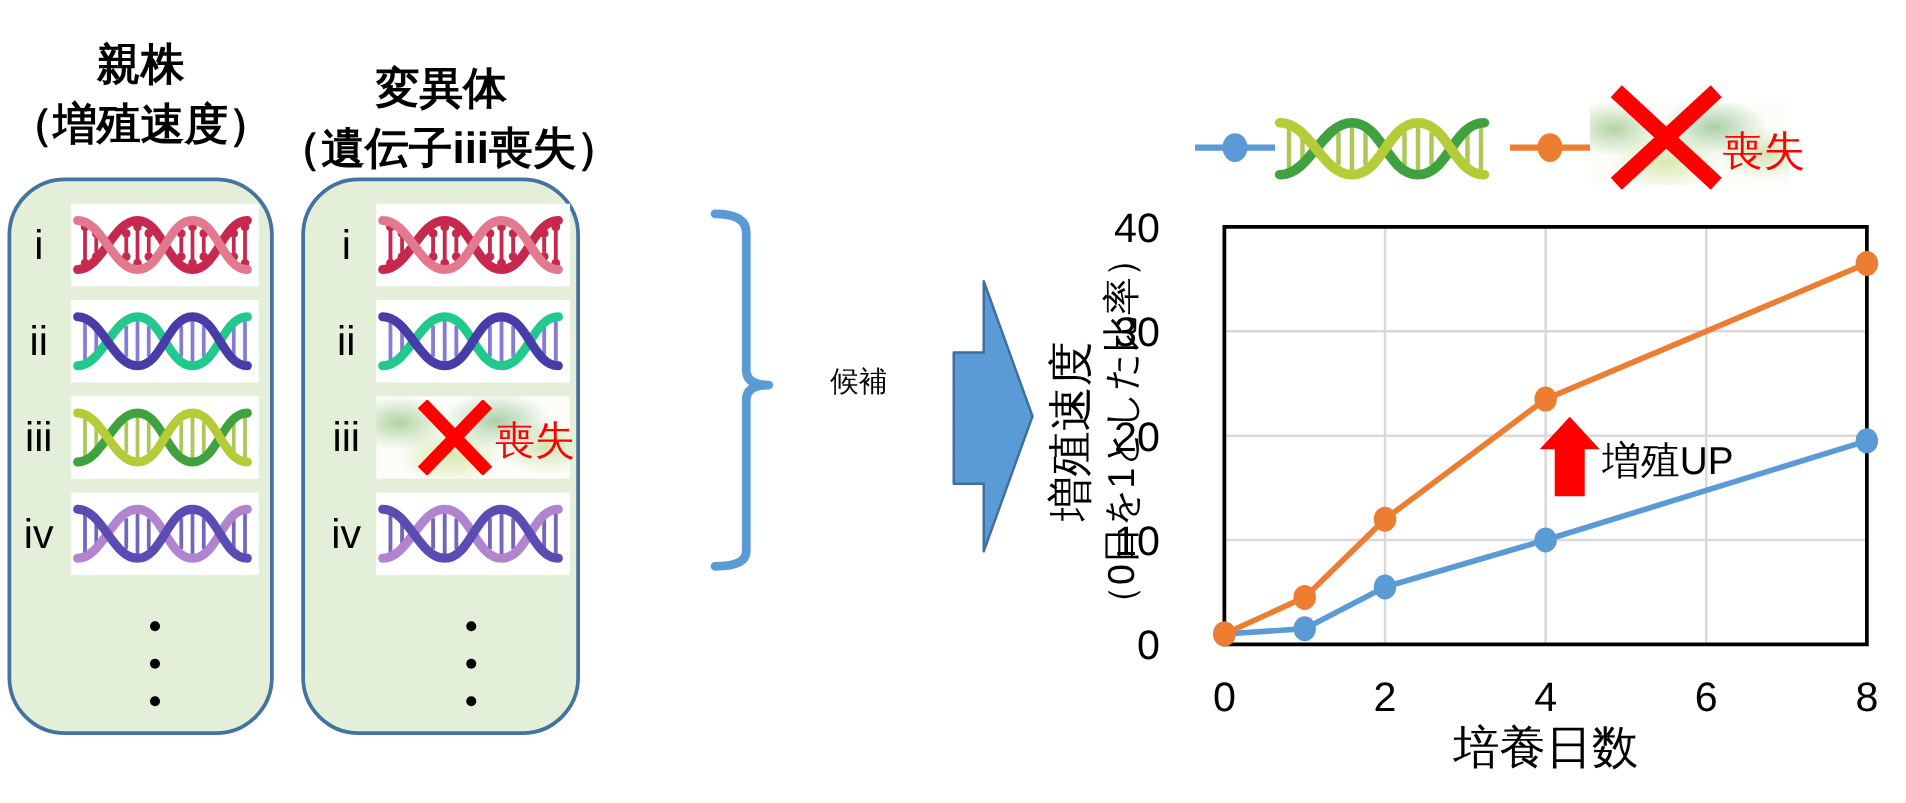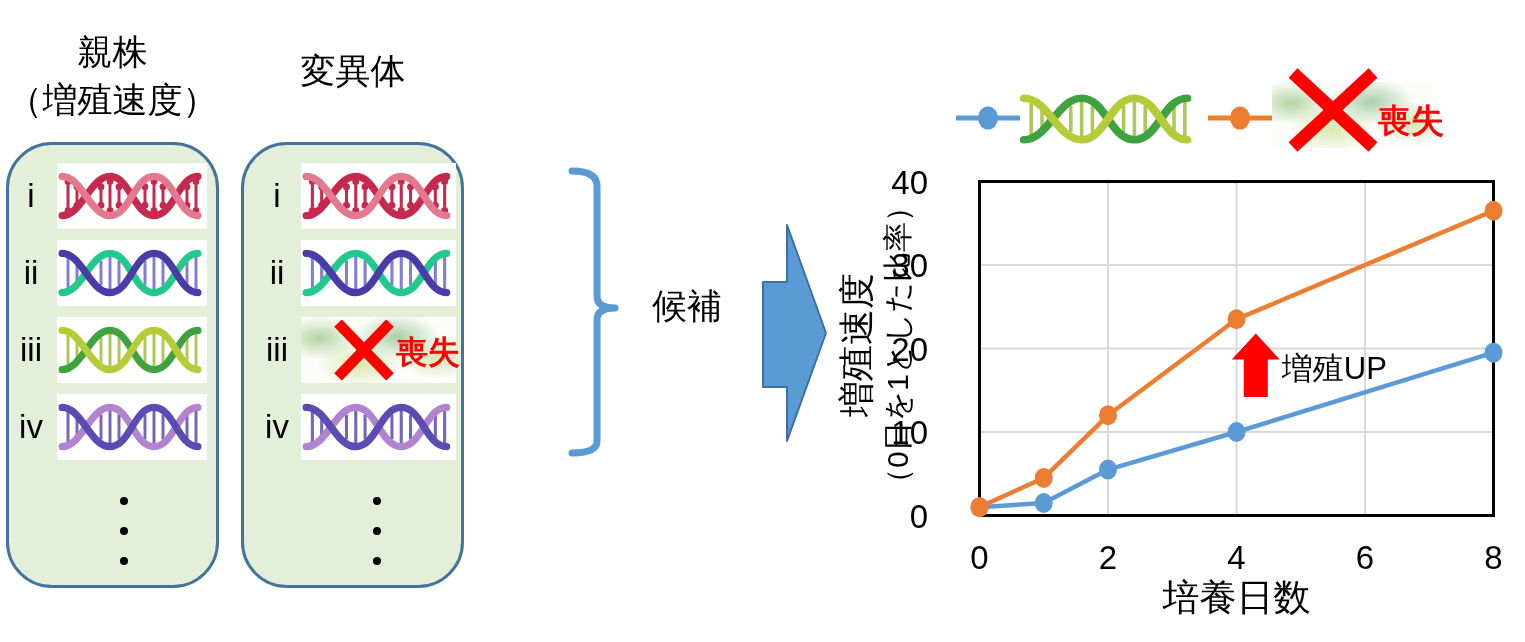--- a/index.html
+++ b/index.html
@@ -1,31 +1,31 @@
 <!DOCTYPE html>
 <html><head>
 <meta charset="utf-8">
 <style>
   html,body{margin:0;padding:0;background:#fff;}
   .figure{position:relative;width:1525px;height:642px;background:#ffffff;
           font-family:"Liberation Sans",sans-serif;color:#000;overflow:hidden;}
   .abs{position:absolute;}
   .panel{position:absolute;background:#e3efd9;border:3px solid #44739e;border-radius:46px;box-sizing:border-box;}
   .panel-title{position:absolute;text-align:center;font-size:35px;line-height:48px;white-space:nowrap;}
-  .panel-title div{white-space:nowrap;}
+  .panel-title div{white-space:nowrap;font-weight:bold;}
   .gene-label{position:absolute;font-size:33px;width:42px;text-align:center;}
   .tile{position:absolute;background:#ffffff;}
   .dot{position:absolute;width:8px;height:8px;background:#000;border-radius:50%;}
   #candidate{position:absolute;left:612px;top:284px;width:150px;text-align:center;
-             font-size:35px;line-height:43px;white-space:nowrap;}
+             font-size:23px;line-height:43px;white-space:nowrap;}
   #ylabel{position:absolute;left:677px;top:303px;width:400px;height:84px;transform:rotate(-90deg);
           text-align:center;}
   #ylabel .l1{font-size:36px;line-height:44px;}
   #ylabel .l2{font-size:30px;line-height:38px;}
-  .lost-label{color:#ff0000;font-weight:bold;position:absolute;white-space:nowrap;}
+  .lost-label{color:#ff0000;font-weight:normal;position:absolute;white-space:nowrap;}
   .blobs{position:absolute;
      background:
        radial-gradient(ellipse 55px 30px at 12% 32%, rgba(130,185,105,0.60), rgba(130,185,105,0) 72%),
        radial-gradient(ellipse 60px 32px at 38% 72%, rgba(190,215,115,0.55), rgba(190,215,115,0) 72%),
        radial-gradient(ellipse 60px 32px at 62% 30%, rgba(105,170,105,0.55), rgba(105,170,105,0) 72%),
        radial-gradient(ellipse 55px 30px at 88% 62%, rgba(170,205,115,0.50), rgba(170,205,115,0) 72%),
        #fcfdf9;}
   #plot{position:absolute;left:978px;top:180px;overflow:visible;}
   svg{display:block;}
   svg text{font-family:"Liberation Sans",sans-serif;}
@@ -34,20 +34,21 @@
 <body>
 
 <div class="figure">
 
   <div class="panel-title" style="left:5px;top:28px;width:215px;">
     <div>親株</div>
     <div>（増殖速度）</div>
   </div>
   <div class="panel-title" style="left:222px;top:28px;width:262px;margin-top:19px;">
     <div>変異体</div>
+    <div>（遺伝子iii喪失）</div>
   </div>
 
   <div class="panel" id="panel-parent" style="left:6px;top:142px;width:213px;height:446px;"></div>
   <div class="panel" id="panel-mutant" style="left:241px;top:142px;width:223px;height:446px;"></div>
 
   <div id="rows-layer" class="abs" style="left:0;top:0;width:100%;height:100%;">
       <div class="gene-label" style="left: 10px; top: 177px;">i</div>
       <div class="tile" style="left: 57px; top: 163px; width: 150px; height: 66px;">
         <svg viewBox="0 0 150 64" width="100%" height="100%" preserveAspectRatio="none">
           <line x1="11" y1="21" x2="11" y2="43" stroke="#c7284e" stroke-width="3"></line>

